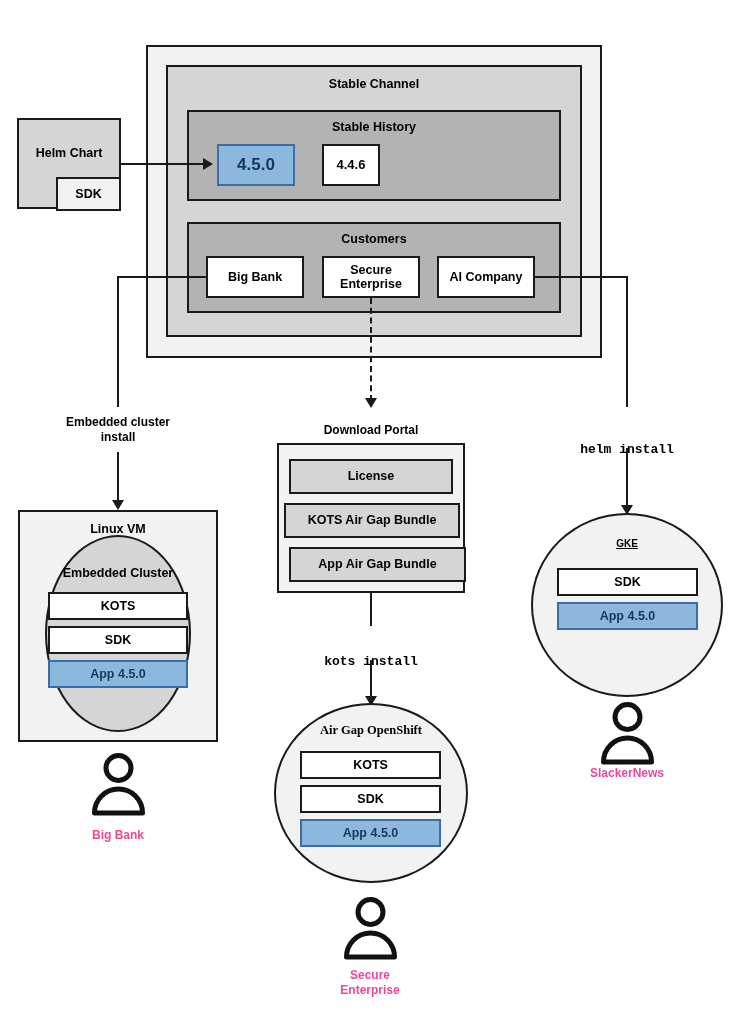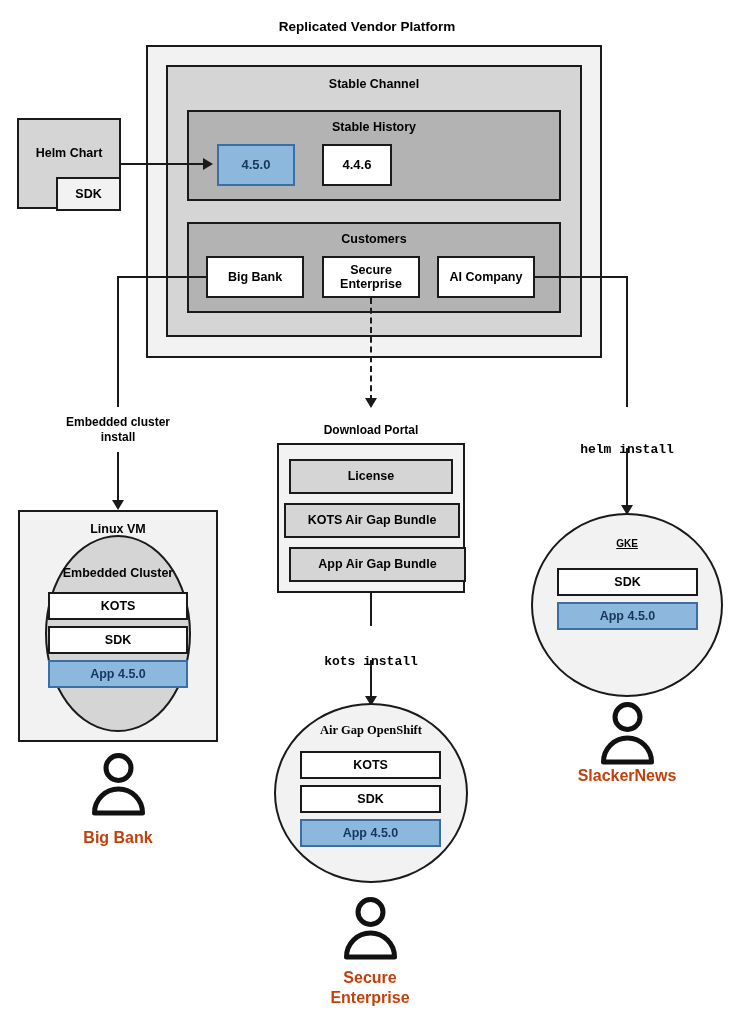--- a/index.html
+++ b/index.html
@@ -99,47 +99,46 @@
   }
 
   
   .person{position:absolute;}
   .person svg{display:block;}
   .person-label{
     position:absolute;
     width:160px;
     text-align:center;
     font-weight:bold;
-    font-size:16px;
-    color:#c2410c;
+    font-size:12px;
+    color:#ec4899;
     line-height:1.25;
   }
 </style>
 </head>
 <body>
 
 <div id="stage">
 
-  <div class="caption" style="left:167px;top:19px;width:400px;font-size:13.5px;">Replicated Vendor Platform</div>
 
   <div class="box fill-lightest" style="left:146px;top:45px;width:456px;height:313px;"></div>
 
   <div class="box fill-mid top-label" style="left:166px;top:65px;width:416px;height:272px;font-size:12.5px;padding-top:10px;">
       <span>Stable Channel</span>
     </div>
 
   <div class="box fill-dark top-label" style="left:187px;top:110px;width:374px;height:91px;font-size:12.5px;padding-top:8px;">
       <span>Stable History</span>
     </div>
 
-  <div class="box fill-blue" style="left:217px;top:144px;width:78px;height:42px;font-size:13px;justify-content:center;">
+  <div class="box fill-blue" style="left:217px;top:144px;width:78px;height:42px;font-size:17px;justify-content:center;">
       <span>4.5.0</span>
     </div>
 
-  <div class="box fill-white" style="left:322px;top:144px;width:70px;height:42px;font-size:13px;">
+  <div class="box fill-white" style="left:322px;top:144px;width:58px;height:42px;font-size:13px;">
       <span>4.4.6</span>
     </div>
 
   <div class="box fill-dark top-label" style="left:187px;top:222px;width:374px;height:91px;font-size:12.5px;padding-top:8px;">
       <span>Customers</span>
     </div>
 
   <div class="box fill-white" style="left:206px;top:256px;width:98px;height:42px;font-size:12.5px;">
       <span>Big Bank</span>
     </div>

